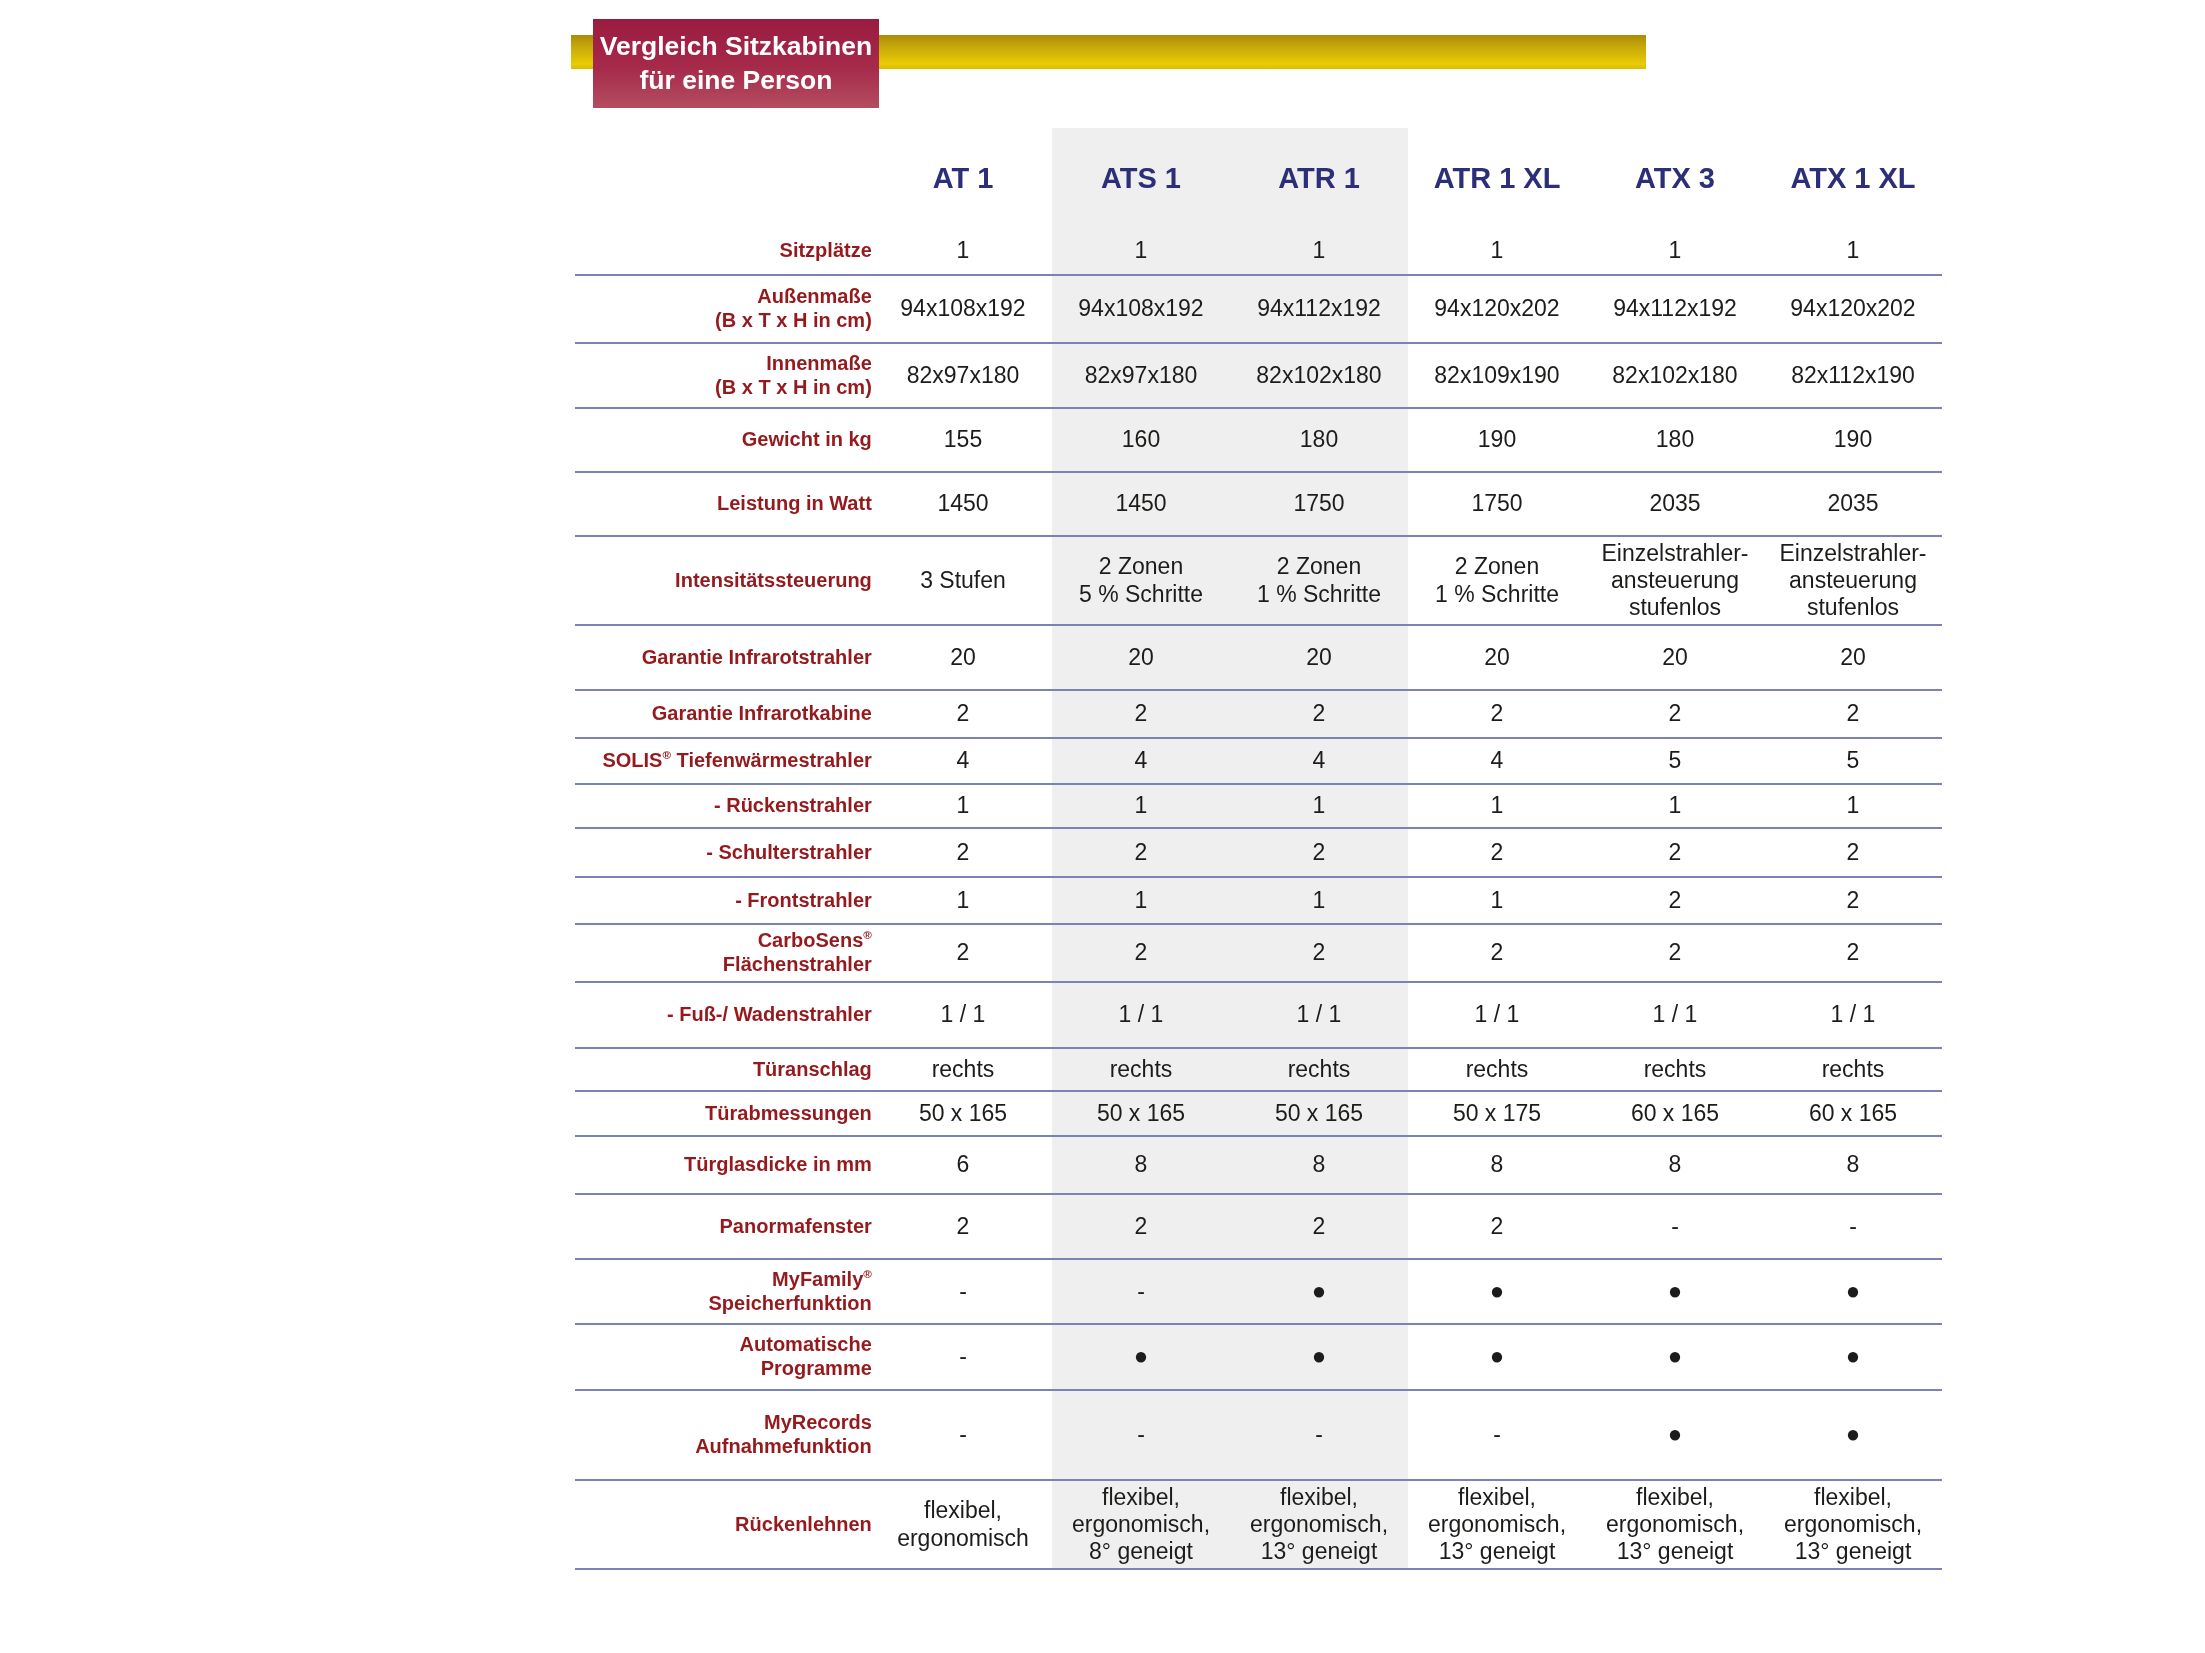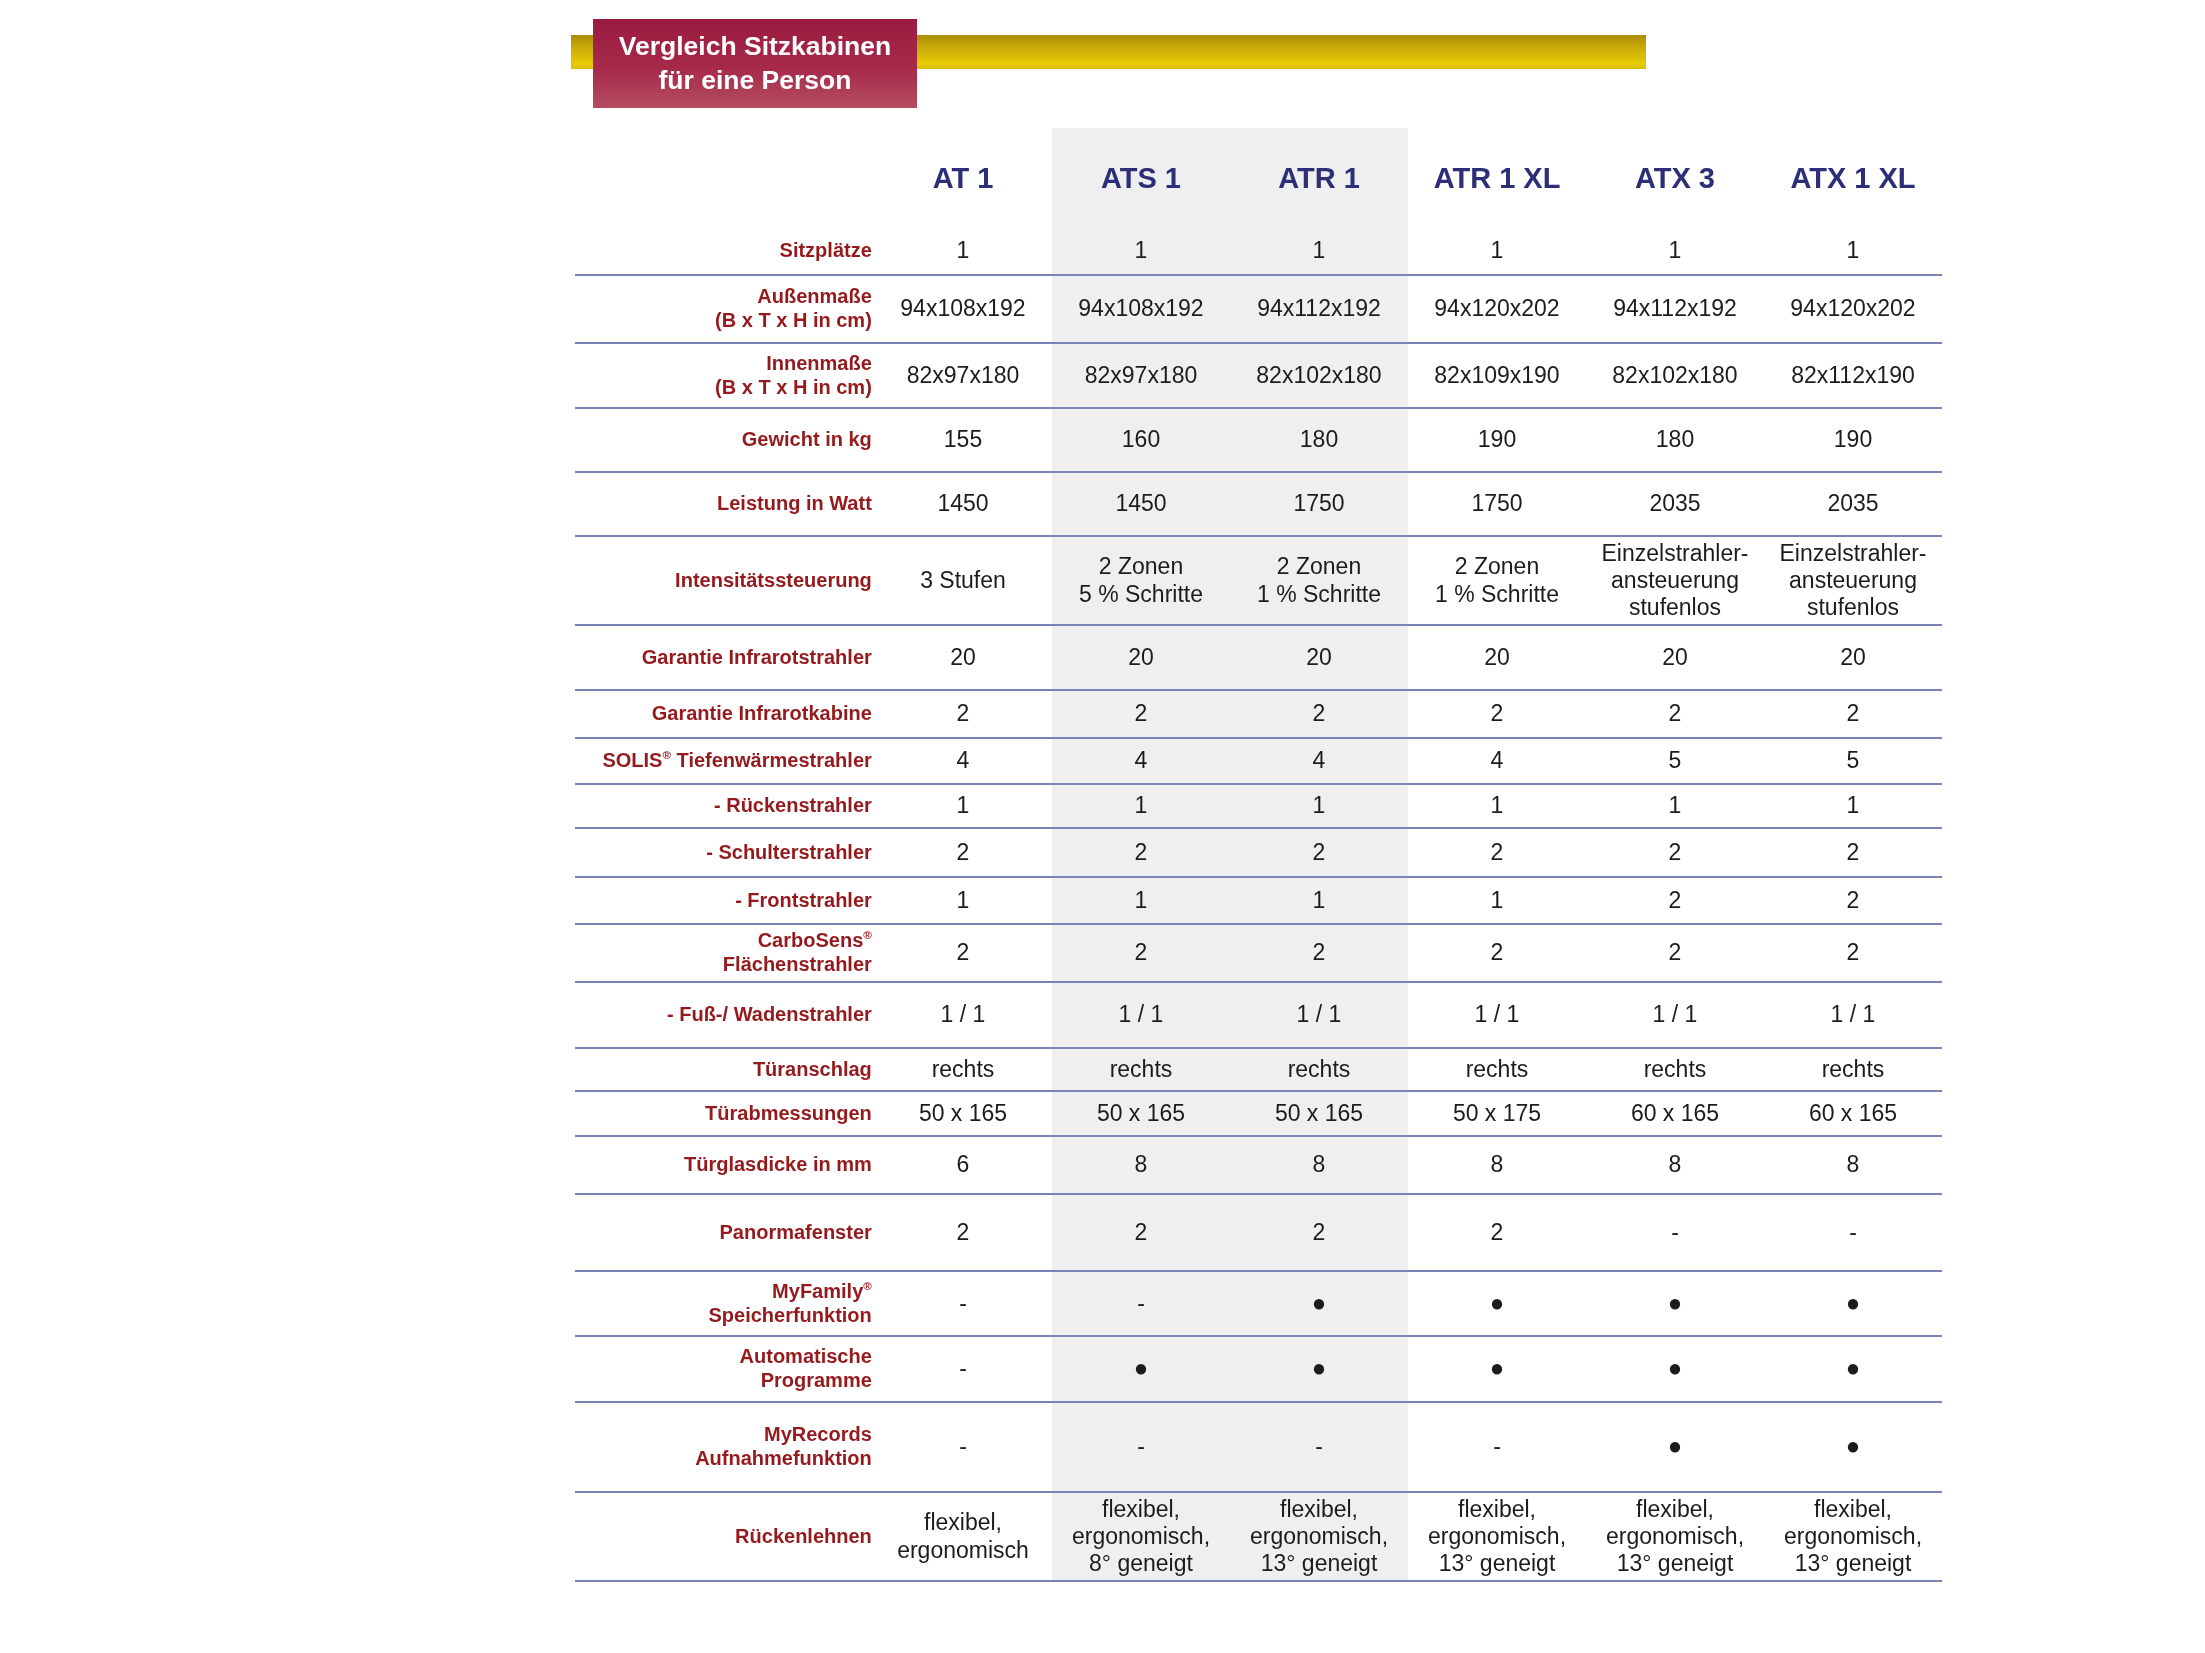--- a/index.html
+++ b/index.html
@@ -22,21 +22,21 @@
   .canvas{position:absolute;inset:0;background:#ffffff;overflow:hidden;}
 
   
   .band{
     position:absolute;left:571px;top:35px;width:1075px;height:34px;
     background:linear-gradient(180deg,var(--band-yellow-dark) 0%, #c7a90a 35%, var(--band-yellow) 85%, #d9bd04 100%);
   }
 
   
   .title-box{
-    position:absolute;left:593px;top:19px;width:324px;height:89px;
+    position:absolute;left:593px;top:19px;width:286px;height:89px;
     background:linear-gradient(180deg,var(--title-box-top) 0%, #a62a4a 55%, var(--title-box-bottom) 100%);
     color:#ffffff;display:flex;flex-direction:column;align-items:center;justify-content:center;
     font-weight:bold;font-size:26.5px;line-height:1.25;text-align:center;
   }
 
   
   table.cmp{
     position:absolute;left:575px;top:128px;width:1367px;
     border-collapse:collapse;table-layout:fixed;
   }
@@ -250,21 +250,21 @@
         </tr>
         <tr style="height: 58px;">
           <th class="lbl">Türglasdicke in mm</th>
           <td>6</td>
           <td>8</td>
           <td>8</td>
           <td>8</td>
           <td>8</td>
           <td>8</td>
         </tr>
-        <tr style="height: 77px;">
+        <tr style="height: 65px;">
           <th class="lbl">Panormafenster</th>
           <td>2</td>
           <td>2</td>
           <td>2</td>
           <td>2</td>
           <td>-</td>
           <td>-</td>
         </tr>
         <tr style="height: 65px;">
           <th class="lbl">MyFamily<sup>®</sup><br>Speicherfunktion</th>

